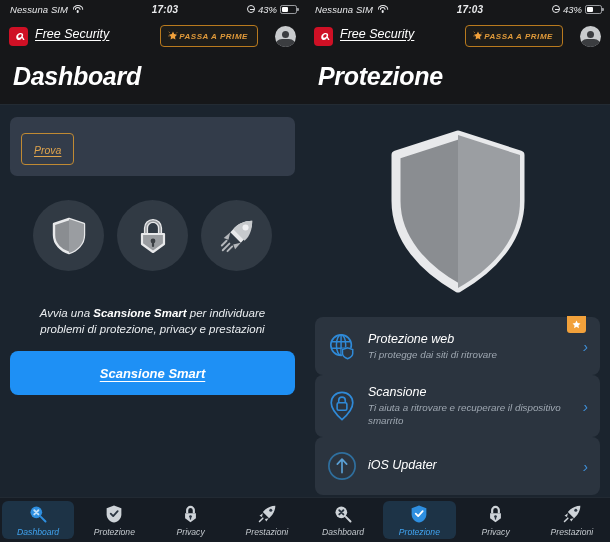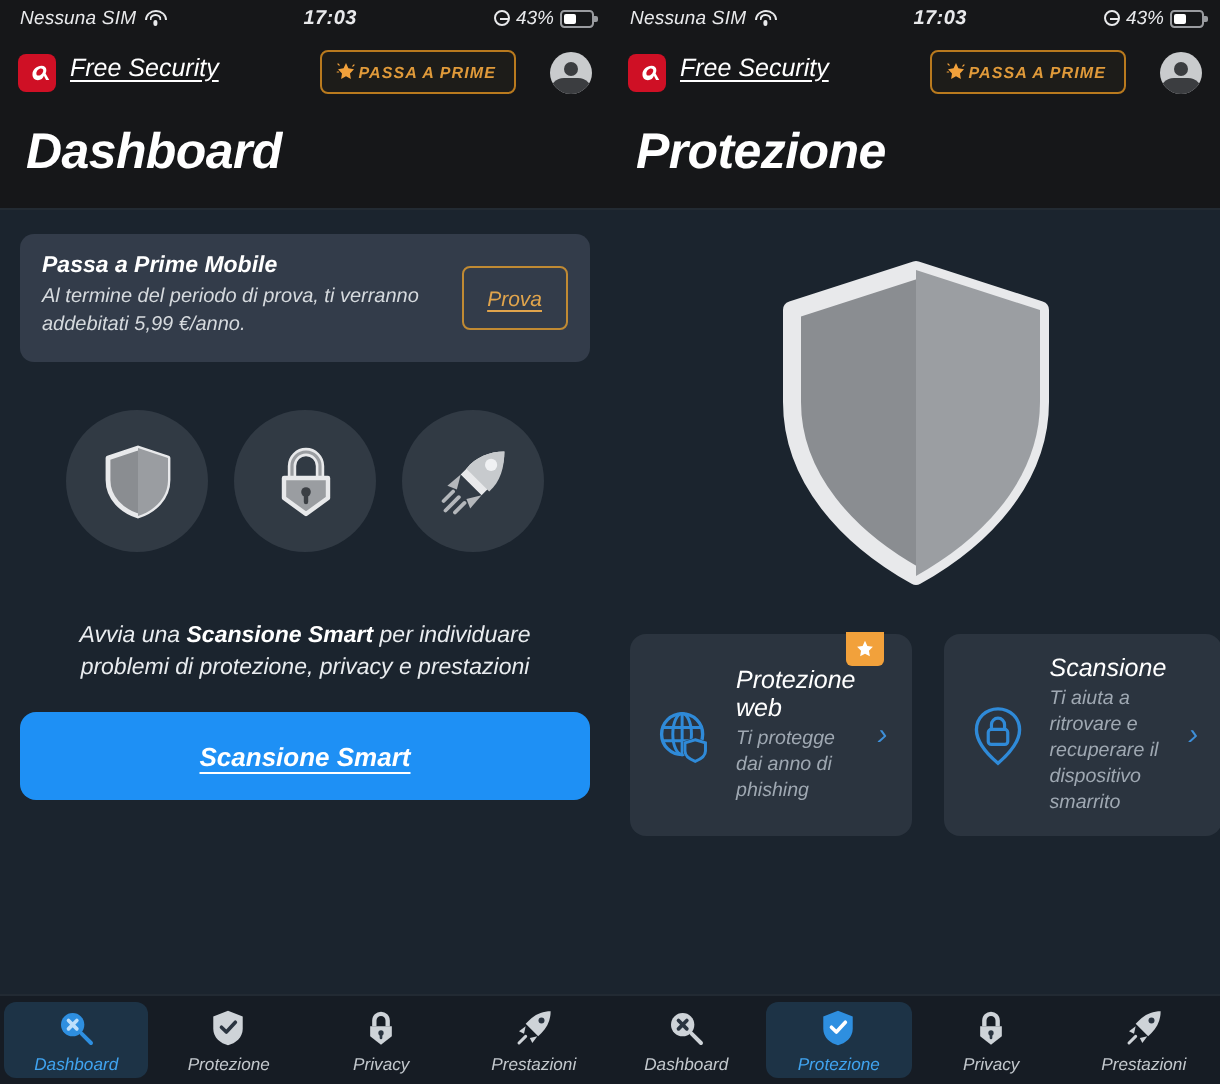--- a/index.html
+++ b/index.html
@@ -138,21 +138,21 @@
     color: #fff; font-size: 13px; font-weight: bold;
     text-decoration: underline; text-underline-offset: 3px;
   }
 
   
   .hero {
     height: 212px; display: flex; align-items: center; justify-content: center;
   }
 
   
-  .rows { padding: 0 10px; display: flex; flex-direction: row; gap: 16px; }
+  .rows { padding: 0 10px; display: flex; flex-direction: column; gap: 0; }
   .row {
     background: #2b343f; border-radius: 8px;
     min-height: 58px; padding: 10px 10px 10px 12px;
     display: flex; align-items: center; gap: 11px;
     position: relative; cursor: pointer;
   }
   .row-ico { flex: 0 0 auto; width: 30px; display: flex; align-items: center; justify-content: center; }
   .row-txt { flex: 1 1 auto; min-width: 0; }
   .row-title { color: #fff; font-size: 12.5px; margin-bottom: 2px; }
   .row-sub { color: #9fa8b2; font-size: 9.8px; line-height: 13px; }
@@ -229,24 +229,20 @@
       </div>
     </div>
 
     <div class="titlebar">
       <div class="page-title">Dashboard</div>
     </div>
 
     <div class="body">
 
       <div class="promo">
-        <div class="promo-text">
-          <div class="promo-title">Passa a Prime Mobile</div>
-          <div class="promo-sub">Al termine del periodo di prova, ti verranno addebitati 5,99 €/anno.</div>
-        </div>
         <div class="promo-btn">
           <span>Prova</span>
         </div>
       </div>
 
       <div class="circles">
         <div class="circle">
           <svg width="34" height="38" viewBox="0 0 34 38">
             <path d="M17 2 L32 7 V18 C32 27 25 33.5 17 36 C9 33.5 2 27 2 18 V7 Z" fill="#8a8d91" stroke="#e8e9eb" stroke-width="2.4" stroke-linejoin="round"></path>
             <path d="M17 2 L32 7 V18 C32 27 25 33.5 17 36 Z" fill="#9a9da1"></path>
@@ -393,21 +389,21 @@
             <svg width="28" height="28" viewBox="0 0 30 30">
               <circle cx="14" cy="14" r="11" fill="none" stroke="#2f8ad8" stroke-width="1.8"></circle>
               <ellipse cx="14" cy="14" rx="5" ry="11" fill="none" stroke="#2f8ad8" stroke-width="1.6"></ellipse>
               <path d="M3.6 10.5 H24.4 M3.6 17.5 H24.4 M14 3 V25" stroke="#2f8ad8" stroke-width="1.6"></path>
               <path d="M21 16 L27.5 18 V23 C27.5 26 24.8 28 21 29.5 C17.2 28 14.5 26 14.5 23 V18 Z" fill="#2b343f"></path>
               <path d="M21 17 L26.5 18.7 V23 C26.5 25.6 24.2 27.3 21 28.6 C17.8 27.3 15.5 25.6 15.5 23 V18.7 Z" fill="none" stroke="#2f8ad8" stroke-width="1.6"></path>
             </svg>
           </span>
           <span class="row-txt">
             <span class="row-title" style="display:block">Protezione web</span>
-            <span class="row-sub" style="display:block">Ti protegge dai anno di phishing</span>
+            <span class="row-sub" style="display:block">Ti protegge dai siti di ritrovare</span>
           </span>
           <span class="chev">›</span>
           <span class="row-badge">
             <svg width="11" height="11" viewBox="0 0 24 24">
                 <path d="M12 3l2.6 5.6L20.6 9.6l-4.3 4.4 1 6-5.3-2.9-5.3 2.9 1-6L3.4 9.6l6-1z" fill="#fff"></path>
               </svg>
           </span>
         </div>
 
         <div class="row">

